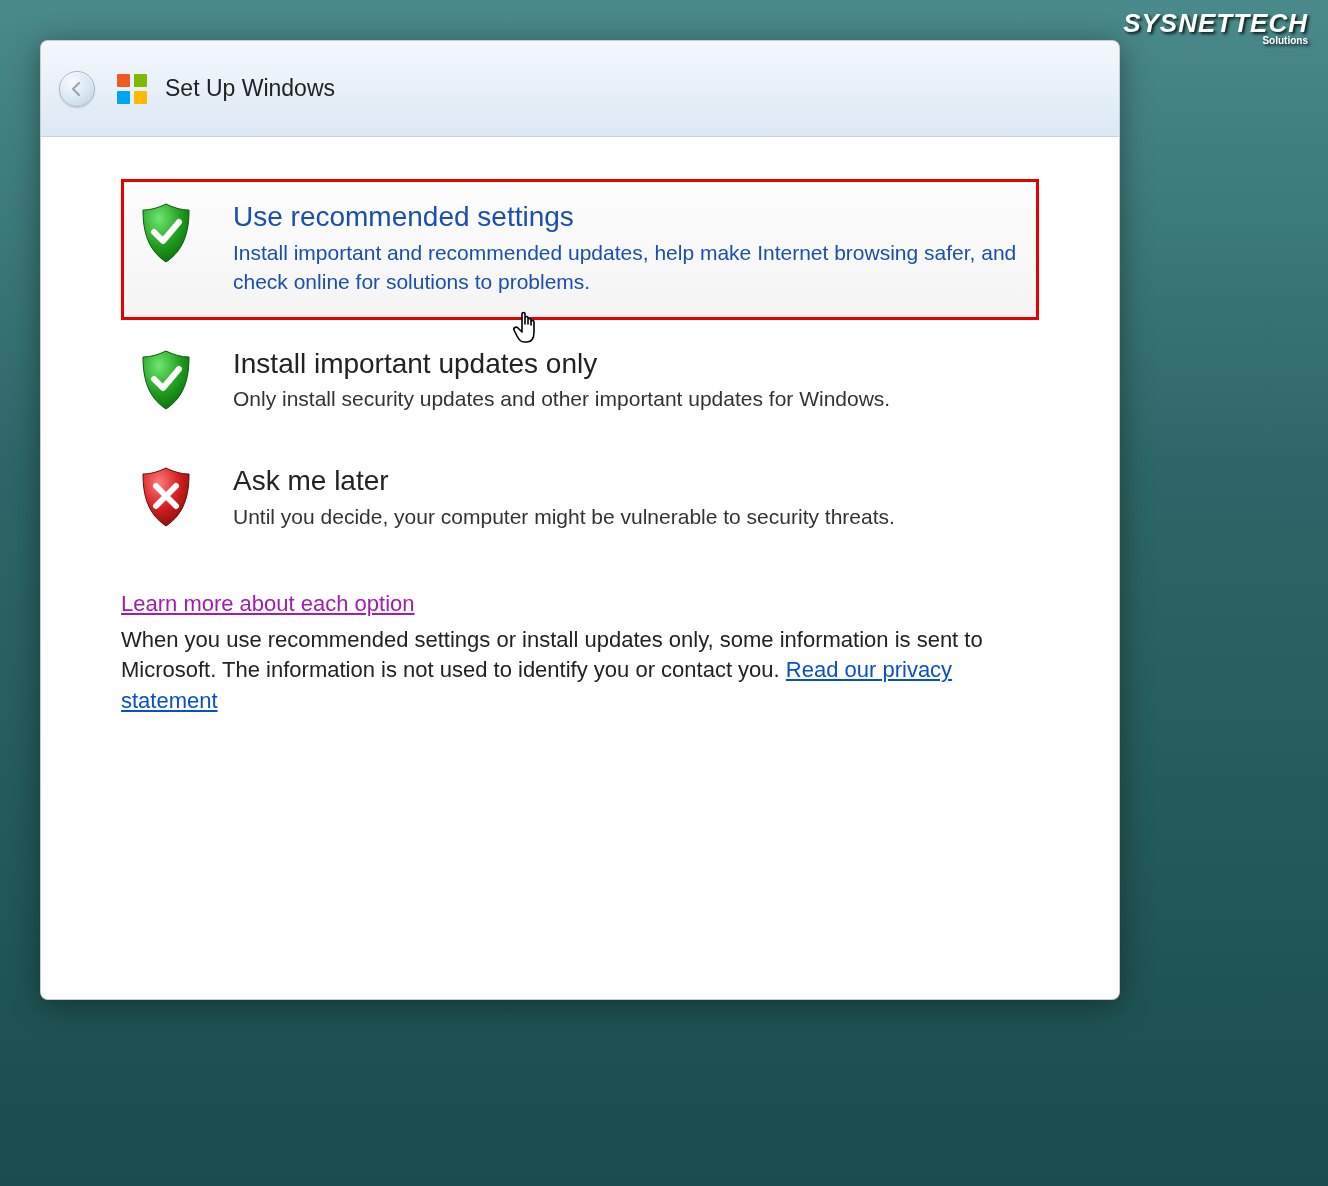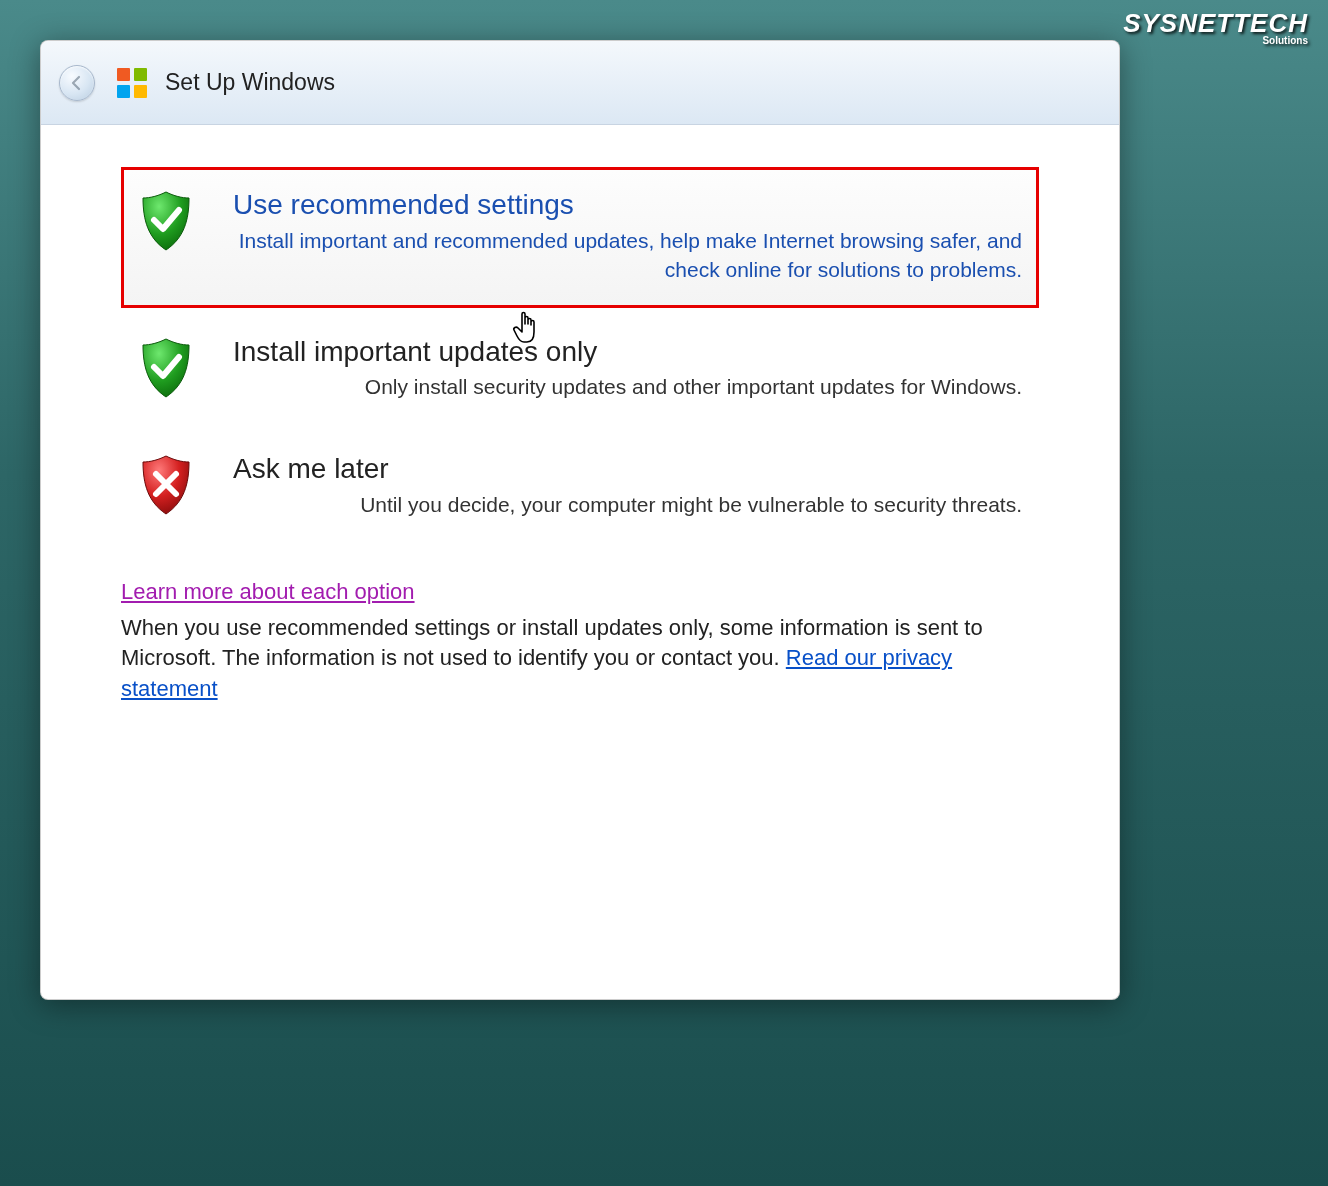--- a/index.html
+++ b/index.html
@@ -45,21 +45,21 @@
       width: 1080px;
       height: 960px;
       background: #fff;
       border: 1px solid rgba(0,0,0,0.2);
       border-radius: 8px;
       box-shadow: 0 5px 30px rgba(0,0,0,0.4);
       overflow: hidden;
     }
     
     .titlebar {
-      height: 84px;
+      height: 96px;
       background: linear-gradient(180deg, #f4f8fc 0%, #e8f0f8 50%, #dce8f4 100%);
       border-bottom: 1px solid #c8d4e2;
       display: flex;
       align-items: center;
       padding: 0 18px;
       gap: 16px;
     }
     
     .back-btn {
       width: 36px;
@@ -145,21 +145,20 @@
       font-weight: normal;
       margin-bottom: 5px;
       line-height: 1.2;
     }
     .option.highlighted .option-title { color: #1a4fb0; }
     .option .option-title { color: #222; }
     
     .option-desc {
       font-size: 21px;
       line-height: 1.38;
-      text-align: right;
     }
     .option.highlighted .option-desc { color: #1a4fb0; }
     .option .option-desc { color: #333; }
     
     .footer-block {
       margin-top: 36px;
     }
     
     .learn-link {
       color: #a21caf;

